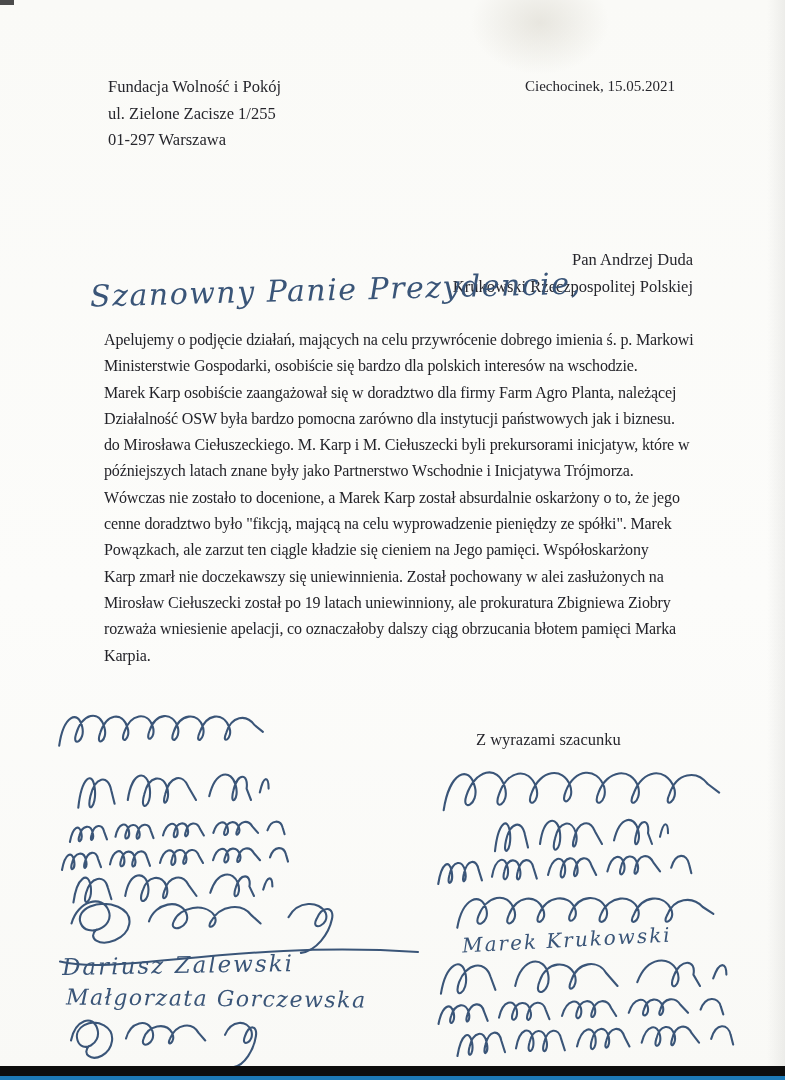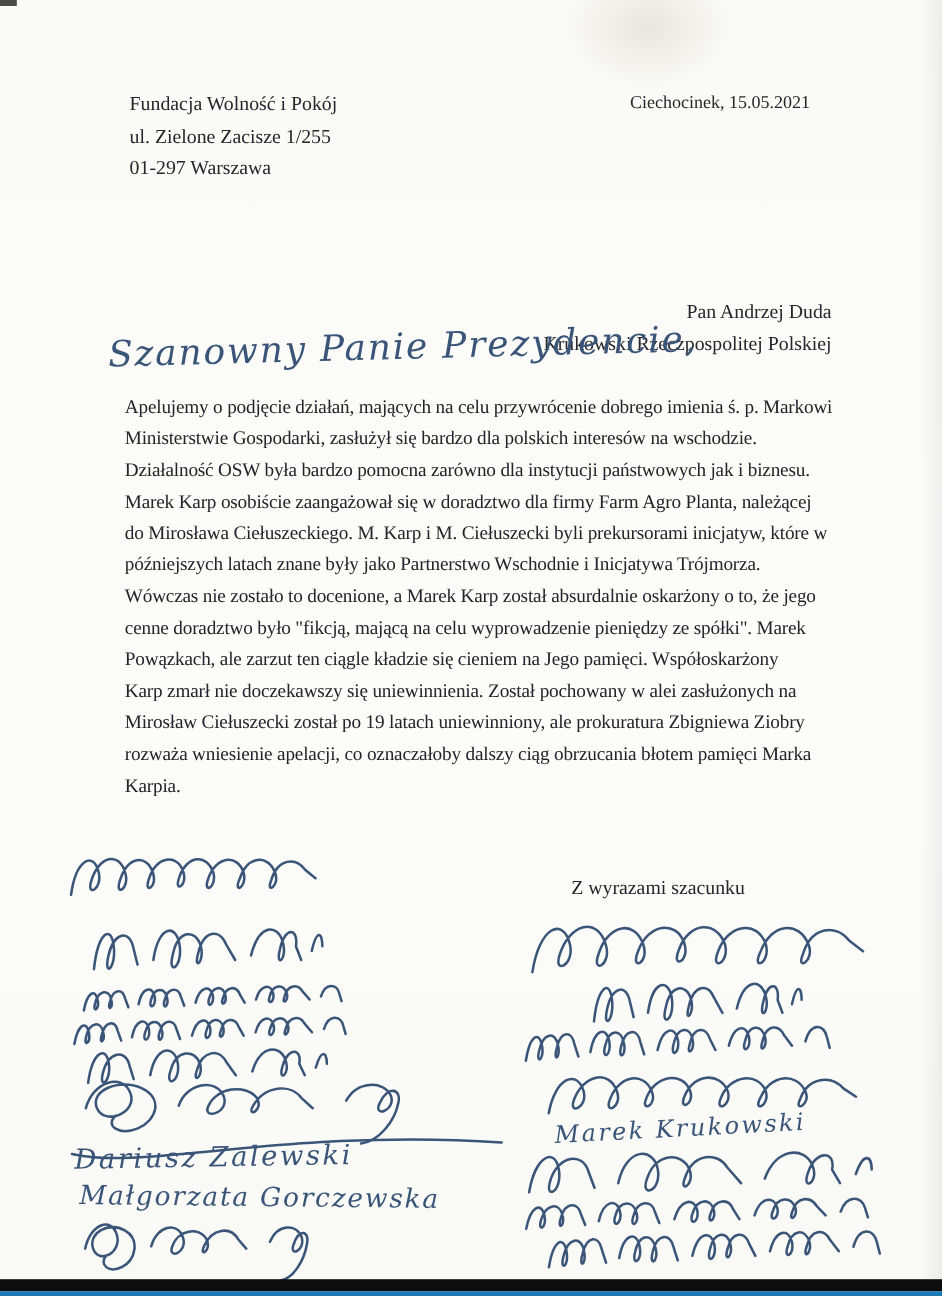--- a/index.html
+++ b/index.html
@@ -52,23 +52,23 @@
 
   <div class="typed recipient">
     <div>Pan Andrzej Duda</div>
     <div>Krukowski Rzeczpospolitej Polskiej</div>
   </div>
 
   <div class="hand salutation">Szanowny Panie Prezydencie,</div>
 
   <div class="typed body-block">
     <div>Apelujemy o podjęcie działań, mających na celu przywrócenie dobrego imienia ś. p. Markowi</div>
-    <div>Ministerstwie Gospodarki, zasłużył się bardzo dla polskich interesów na wschodzie.</div>
+    <div>Ministerstwie Gospodarki, osobiście się bardzo dla polskich interesów na wschodzie.</div>
+    <div>Marek Karp osobiście zaangażował się w doradztwo dla firmy Farm Agro Planta, należącej</div>
     <div>Działalność OSW była bardzo pomocna zarówno dla instytucji państwowych jak i biznesu.</div>
-    <div>Marek Karp osobiście zaangażował się w doradztwo dla firmy Farm Agro Planta, należącej</div>
     <div>do Mirosława Ciełuszeckiego. M. Karp i M. Ciełuszecki byli prekursorami inicjatyw, które w</div>
     <div>późniejszych latach znane były jako Partnerstwo Wschodnie i Inicjatywa Trójmorza.</div>
     <div>Wówczas nie zostało to docenione, a Marek Karp został absurdalnie oskarżony o to, że jego</div>
     <div>cenne doradztwo było "fikcją, mającą na celu wyprowadzenie pieniędzy ze spółki". Marek</div>
     <div>Powązkach, ale zarzut ten ciągle kładzie się cieniem na Jego pamięci. Współoskarżony</div>
     <div>Karp zmarł nie doczekawszy się uniewinnienia. Został pochowany w alei zasłużonych na</div>
     <div>Mirosław Ciełuszecki został po 19 latach uniewinniony, ale prokuratura Zbigniewa Ziobry</div>
     <div>rozważa wniesienie apelacji, co oznaczałoby dalszy ciąg obrzucania błotem pamięci Marka</div>
     <div>Karpia.</div>
   </div>

